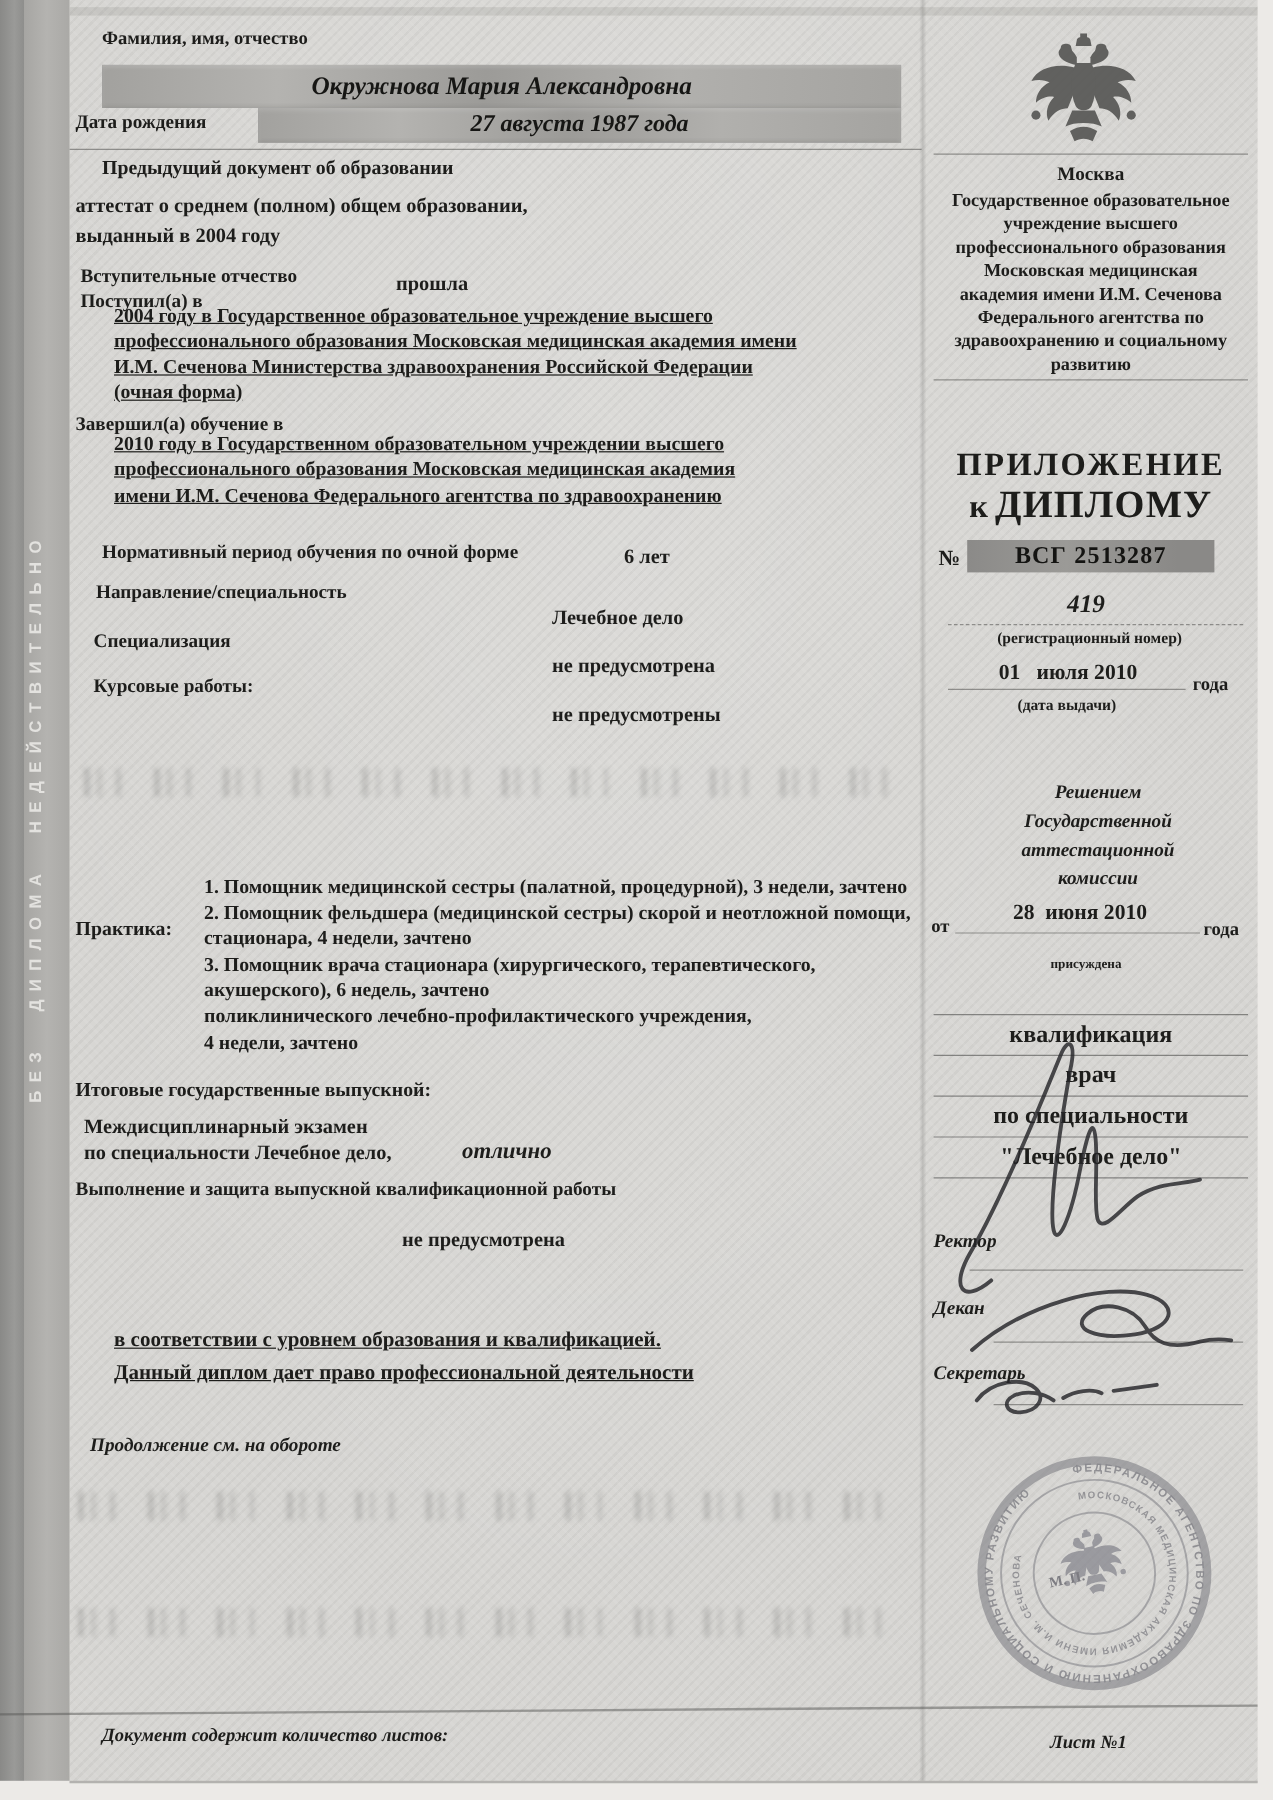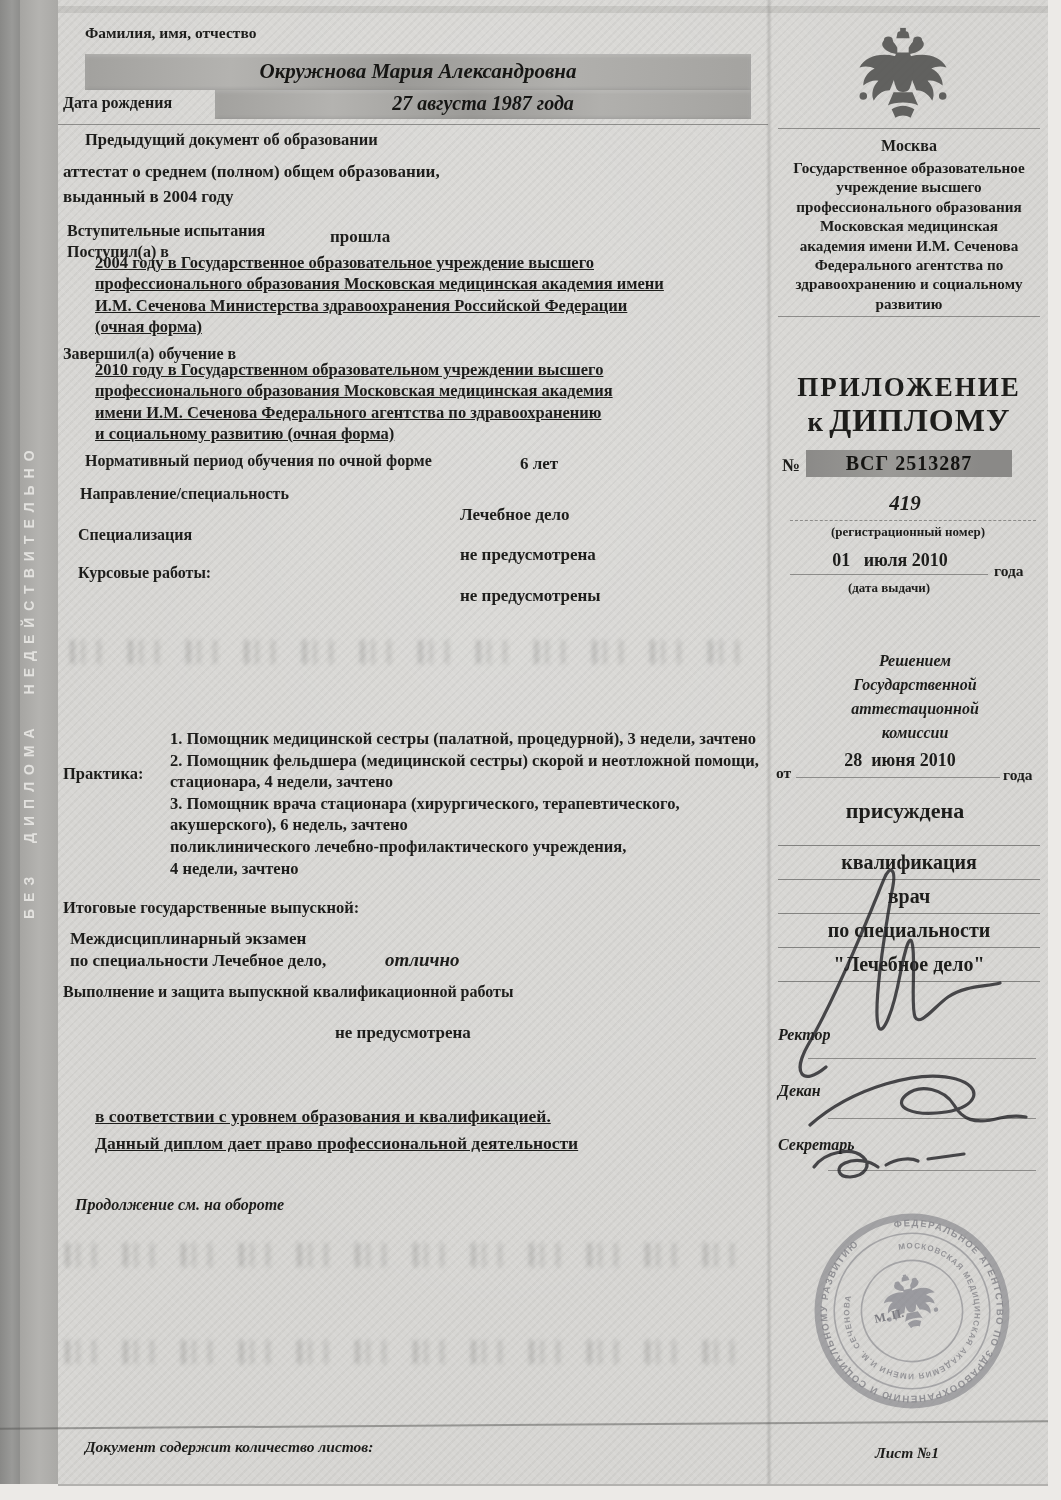--- a/index.html
+++ b/index.html
@@ -97,35 +97,34 @@
   <div class="abs lbl" style="left:63px;top:94px">Дата рождения</div>
   <div class="abs bar" style="left:215px;top:90px;width:536px;height:29px">
     <div class="bar-text" style="padding-top:2px;font-size:20px">27 августа 1987 года</div>
   </div>
   <div class="hl" style="left:58px;top:124px;width:710px"></div>
 
   <div class="abs lbl" style="left:85px;top:130px;font-size:16.5px">Предыдущий документ об образовании</div>
   <div class="abs val" style="left:63px;top:162px">аттестат о среднем (полном) общем образовании,</div>
   <div class="abs val" style="left:63px;top:187px">выданный в 2004 году</div>
 
-  <div class="abs lbl" style="left:67px;top:222px">Вступительные испытания</div>
+  <div class="abs lbl" style="left:67px;top:222px">Вступительные отчество</div>
   <div class="abs val" style="left:330px;top:227px">прошла</div>
   <div class="abs lbl" style="left:67px;top:243px">Поступил(а) в</div>
   <div class="abs para" style="left:95px;top:252px;width:660px">
     <div>2004 году в Государственное образовательное учреждение высшего</div>
     <div>профессионального образования Московская медицинская академия имени</div>
     <div>И.М. Сеченова Министерства здравоохранения Российской Федерации</div>
     <div>(очная форма)</div>
   </div>
   <div class="abs lbl" style="left:63px;top:345px">Завершил(а) обучение в</div>
   <div class="abs para" style="left:95px;top:359px;width:650px">
     <div>2010 году в Государственном образовательном учреждении высшего</div>
     <div>профессионального образования Московская медицинская академия</div>
     <div>имени И.М. Сеченова Федерального агентства по здравоохранению</div>
-    <div>и социальному развитию (очная форма)</div>
   </div>
 
   <div class="abs lbl" style="left:85px;top:452px">Нормативный период обучения по очной форме</div>
   <div class="abs val" style="left:520px;top:454px">6 лет</div>
 
   <div class="abs lbl" style="left:80px;top:485px">Направление/специальность</div>
   <div class="abs val" style="left:460px;top:505px">Лечебное дело</div>
   <div class="abs lbl" style="left:78px;top:526px">Специализация</div>
   <div class="abs val" style="left:460px;top:545px">не предусмотрена</div>
   <div class="abs lbl" style="left:78px;top:564px">Курсовые работы:</div>
@@ -201,21 +200,21 @@
   <div class="abs decision" style="left:800px;top:649px;width:230px">
     <div>Решением</div>
     <div>Государственной</div>
     <div>аттестационной</div>
     <div>комиссии</div>
   </div>
   <div class="abs lbl" style="left:776px;top:764px;font-size:15.5px">от</div>
   <div class="abs date18 ctr" style="left:800px;top:750px;width:200px">28  июня 2010</div>
   <div class="hl" style="left:796px;top:777px;width:204px"></div>
   <div class="abs lbl" style="left:1003px;top:766px;font-size:15.5px">года</div>
-  <div class="abs lbl ctr" style="left:780px;top:798px;width:250px;font-size:22px">присуждена</div>
+  <div class="abs lbl ctr" style="left:780px;top:798px;width:250px;font-size:11px">присуждена</div>
 
   <div class="abs" style="left:778px;top:845px;width:262px;border-top:1.5px solid rgba(75,75,73,.6)">
     <div class="qualrow">квалификация</div>
     <div class="qualrow">врач</div>
     <div class="qualrow">по специальности</div>
     <div class="qualrow">"Лечебное дело"</div>
   </div>
 
   <div class="abs sigl" style="left:778px;top:1026px">Ректор</div>
   <div class="hl" style="left:808px;top:1058px;width:228px"></div>

